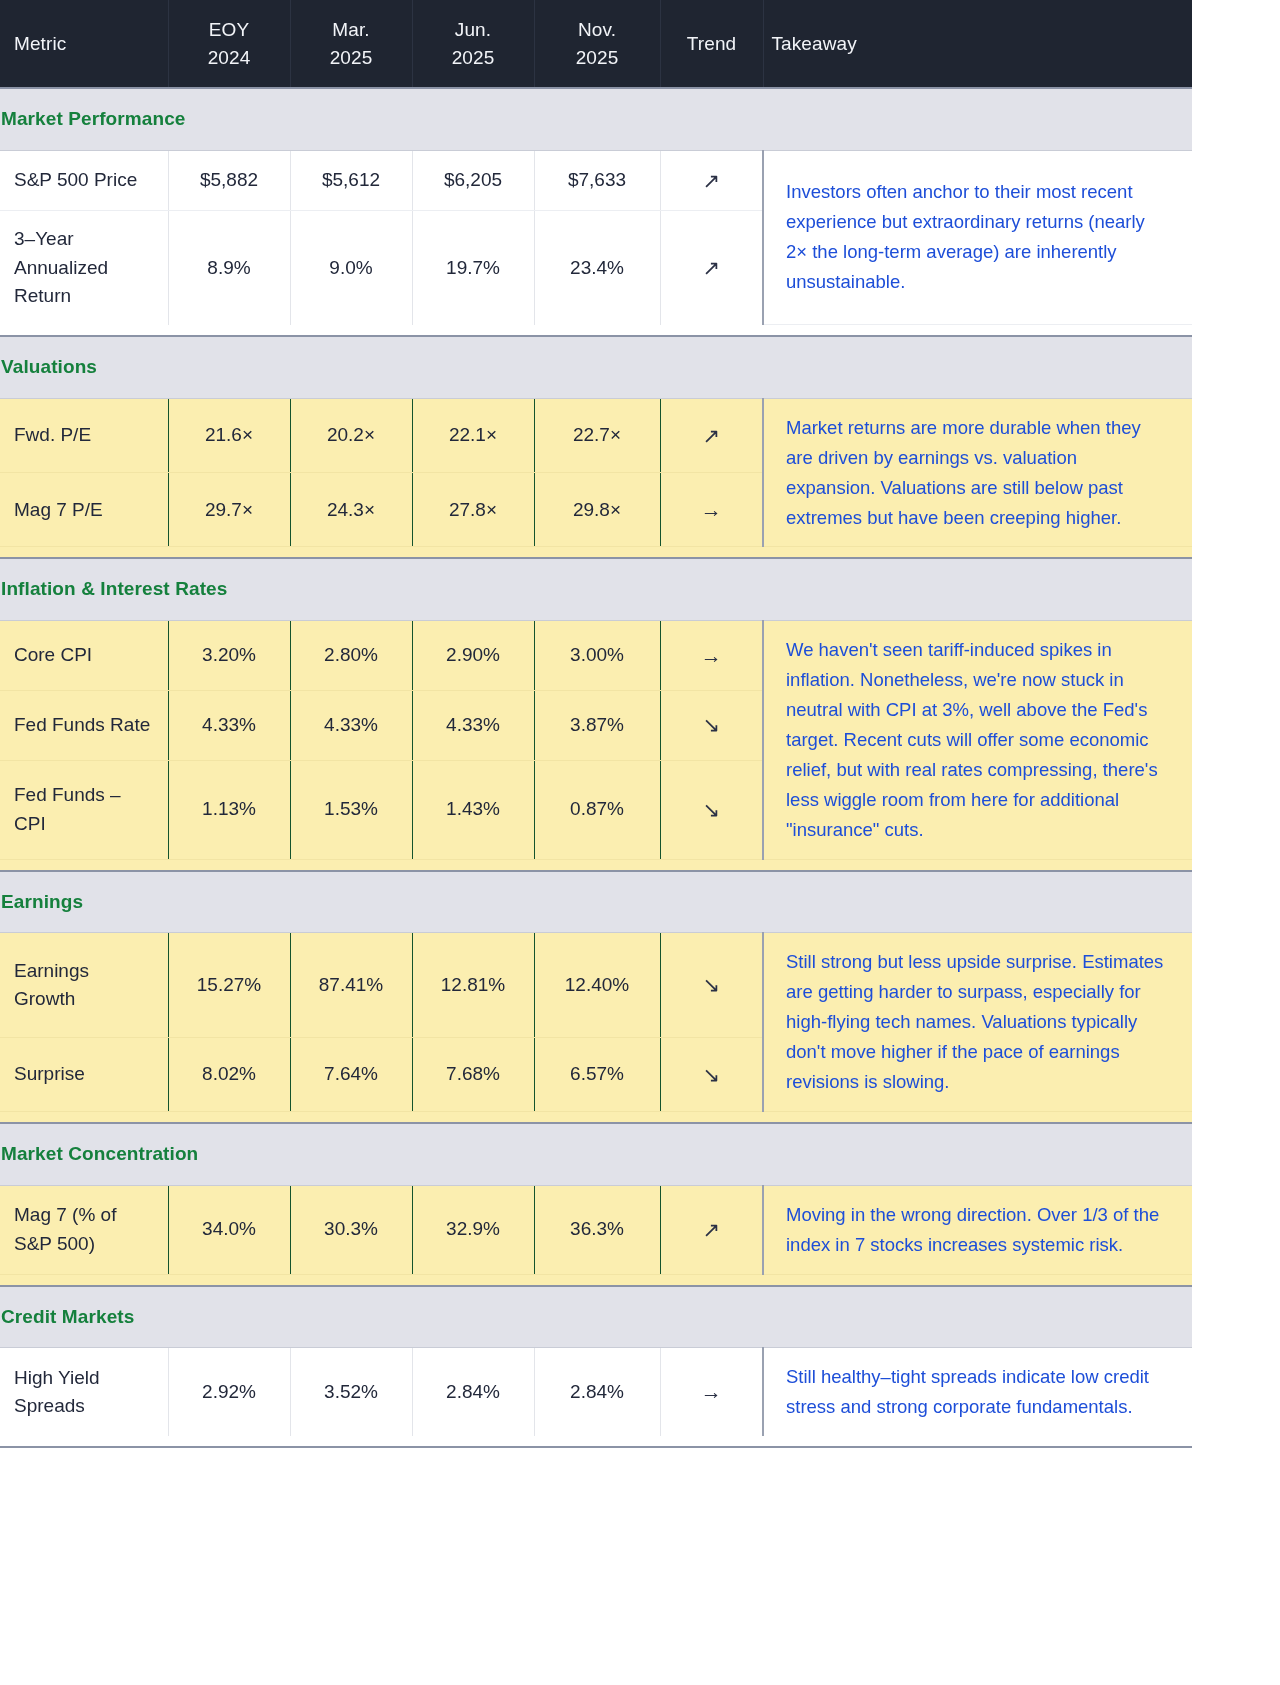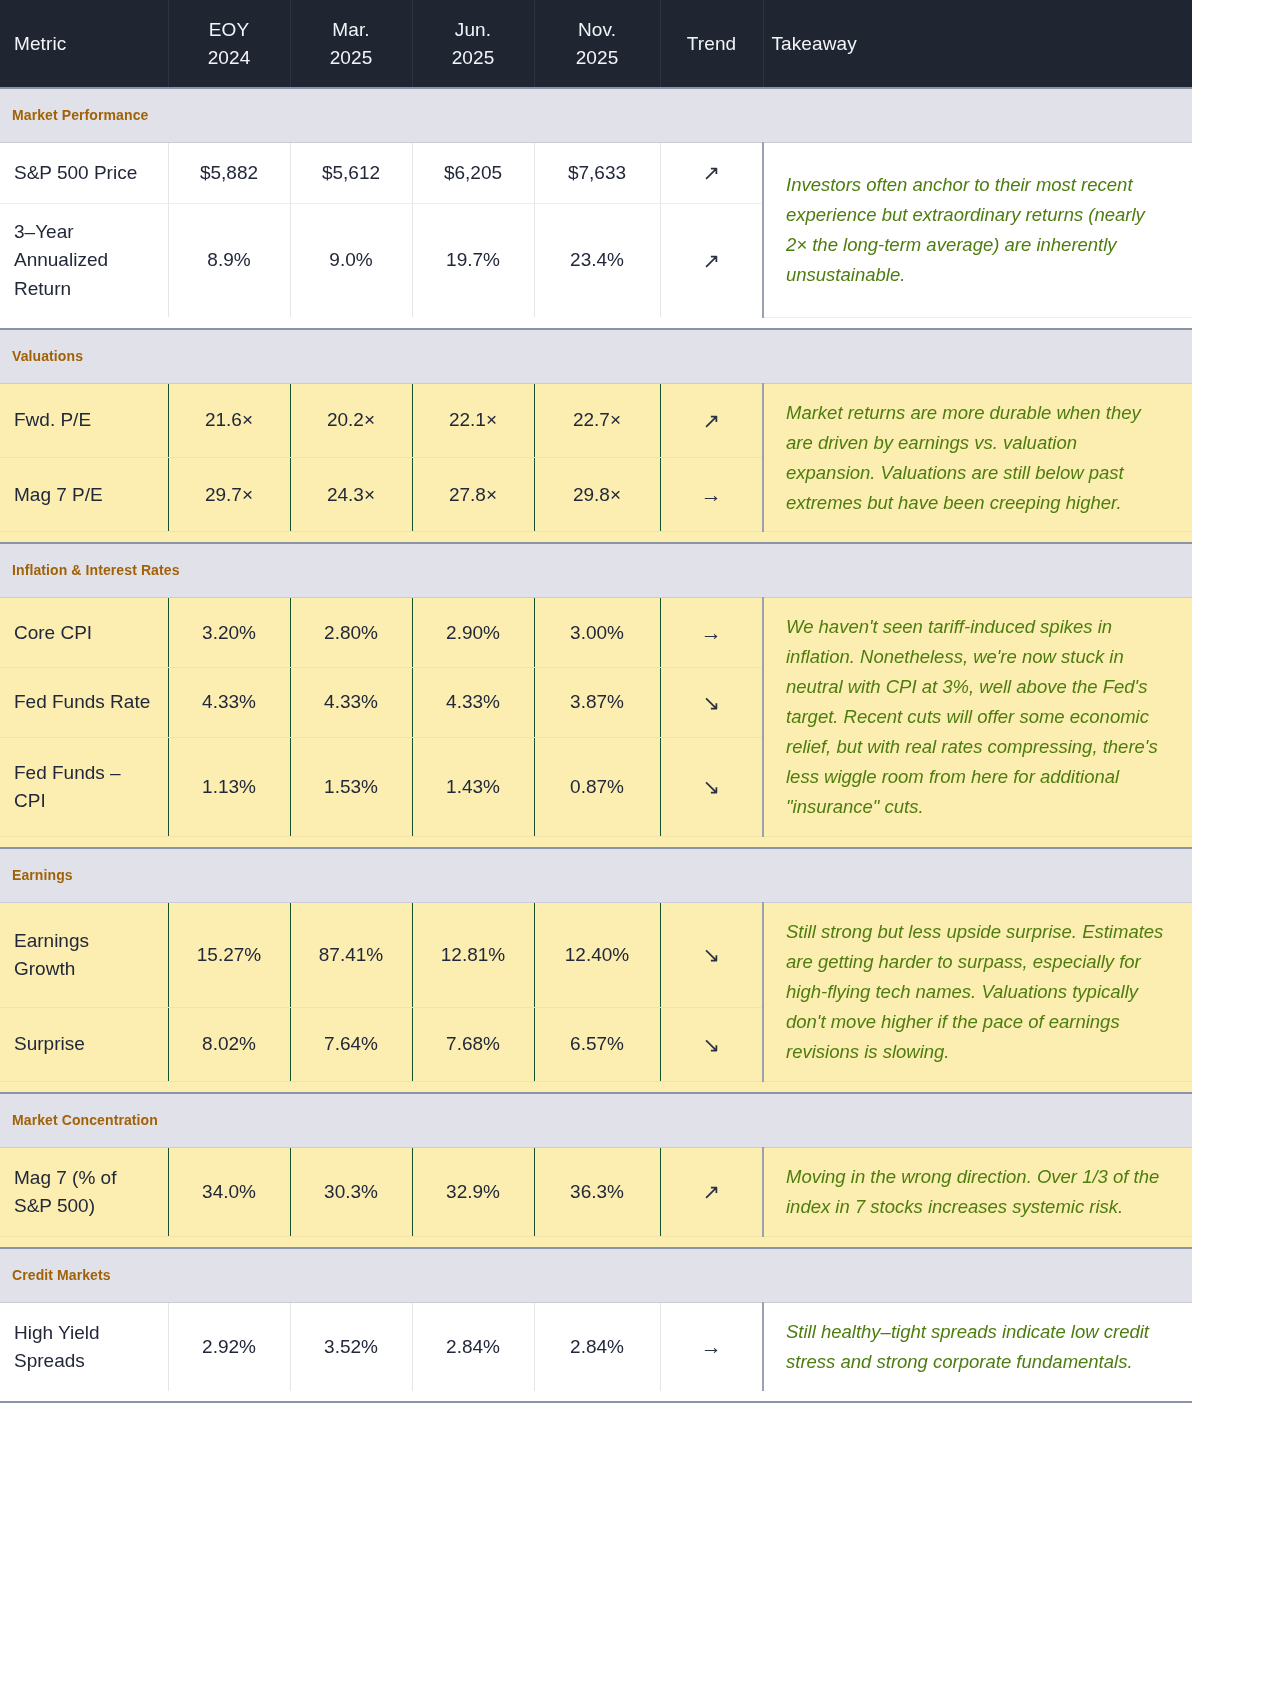--- a/index.html
+++ b/index.html
@@ -47,24 +47,24 @@
   th.h-metric   { text-align: left; }
   th.h-period   { }
   th.h-trend    { text-align: center; }
   th.h-takeaway { text-align: left; padding-left: 22px; }
   .hd-line { display: block; }
 
   tr.section-row td {
     background: #e1e2e9;
     border-top: 2px solid #8b93a6;
     border-bottom: 1px solid #c9ccd6;
-    padding: 16px 12px;
-    font-size: 14px;
+    padding: 16px 1px;
+    font-size: 19px;
     font-weight: 700;
-    color: #a16207;
+    color: #15803d;
     letter-spacing: .1px;
   }
 
   tbody td {
     font-size: 19px;
     color: #22283a;
     padding: 14px 14px;
     vertical-align: middle;
     border-right: 1px solid #e3e5ea;
     border-bottom: 1px solid #eceef2;
@@ -77,23 +77,22 @@
   tbody tr.data-row td.cell-val {
     text-align: center;
   }
   tbody tr.data-row td.cell-trend {
     text-align: center;
     font-size: 21px;
     color: #2b3145;
     border-right: 2px solid #9aa1b1;
   }
   tbody tr.data-row td.cell-takeaway {
-    font-style: italic;
     font-size: 18.5px;
-    color: #4d7c0f;
+    color: #1d4ed8;
     line-height: 1.62;
     padding: 14px 26px 14px 22px;
     border-right: none;
     vertical-align: middle;
   }
   tbody tr.data-row.hl td {
     background: #fbeeb0;
     border-bottom: 1px solid #f2e4a4;
     border-right: 1px solid #14532d;
   }

